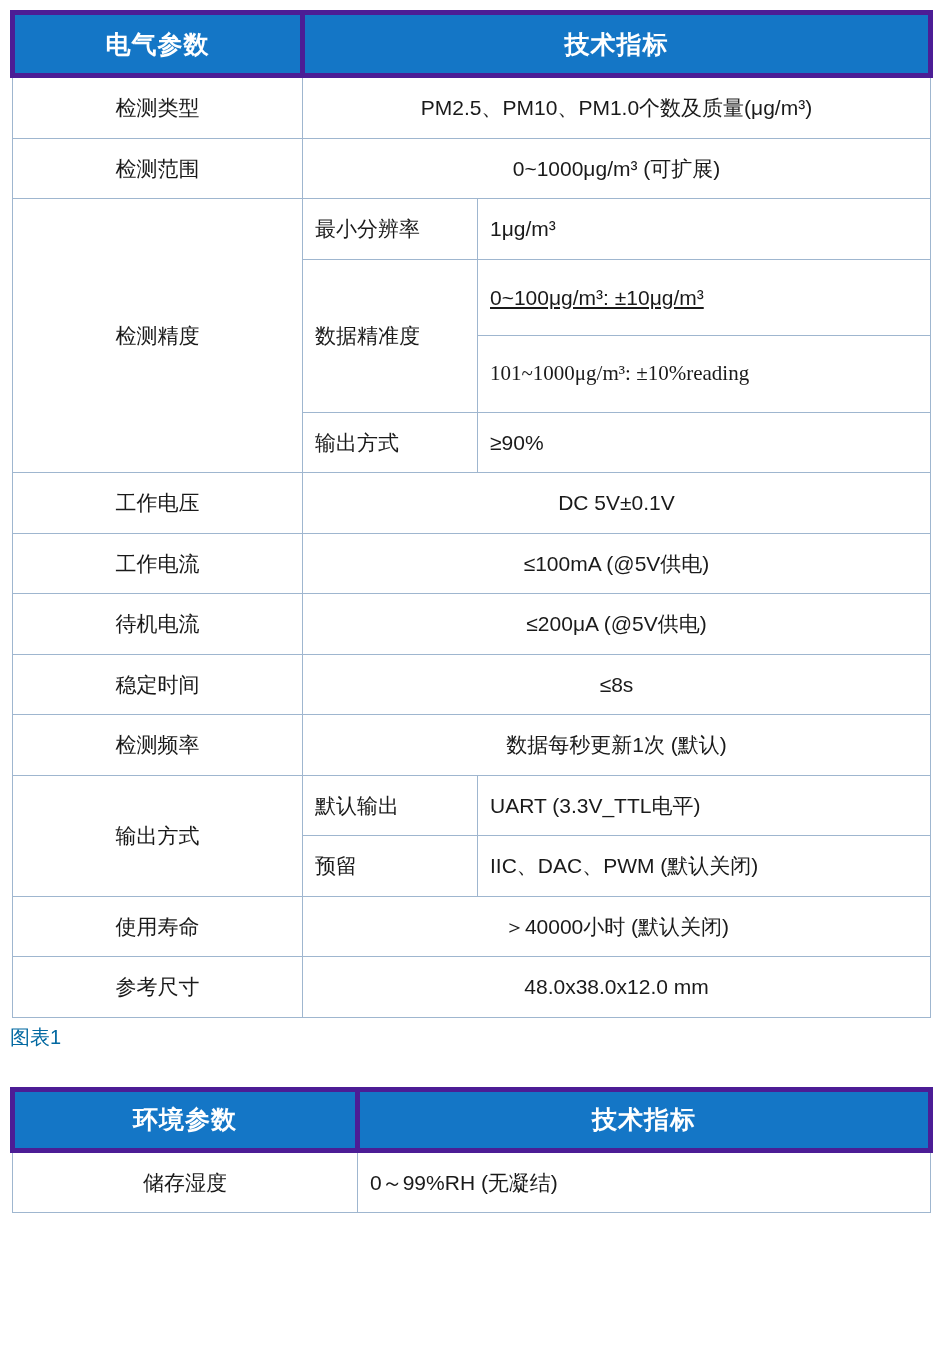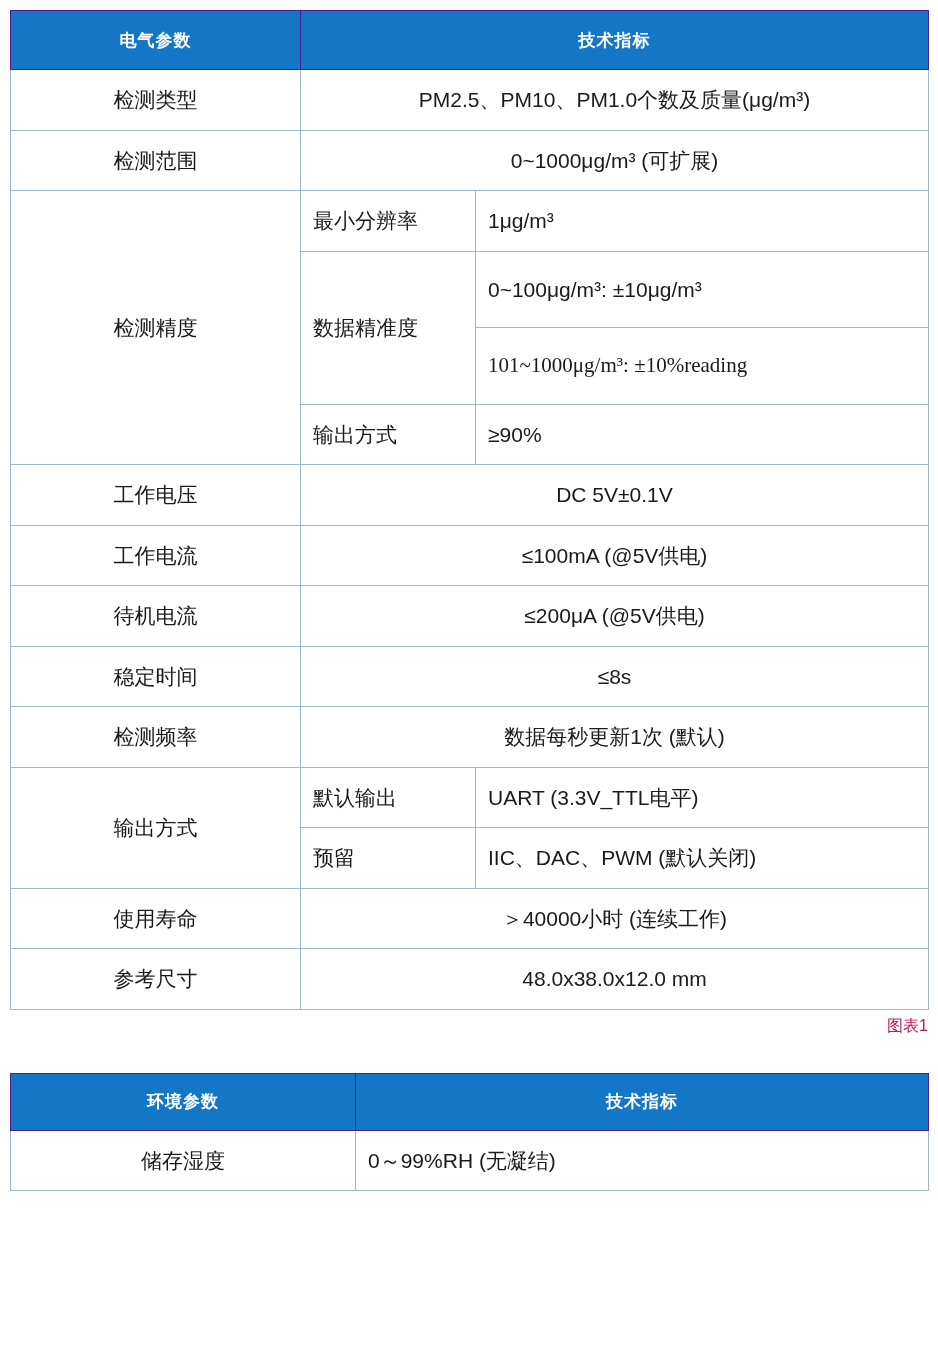--- a/index.html
+++ b/index.html
@@ -25,42 +25,42 @@
   }
   table.t1 { margin-top: 0px; }
   td, th {
     border: 1px solid #9fb6cf;
     padding: 0;
     vertical-align: middle;
   }
   thead th {
     background: #1476c6;
     color: #ffffff;
-    font-size: 17px;
+    font-size: 25px;
     font-weight: bold;
     height: 58px;
     letter-spacing: 1px;
-    border: 1px solid #4c1d95;
+    border: 5px solid #4c1d95;
   }
   .cell {
     font-size: 21px;
     line-height: 1.5;
     padding: 14px 12px;
     box-sizing: border-box;
   }
   .c-center { text-align: center; }
   .c-left { text-align: left; }
   td.label {
     text-align: center;
   }
   .caption {
     width: 918px;
-    text-align: right;
-    font-size: 16px;
-    color: #be185d;
+    text-align: left;
+    font-size: 20px;
+    color: #0369a1;
     margin: 6px 0 0 0;
     padding: 0;
   }
   .gap { height: 36px; }
   table.t2 { }
   table.t2 thead th { height: 56px; }
   table.t2 td.label { text-align: center; }
   table.t2 td.val { text-align: left; }
 </style>
 </head>
@@ -107,21 +107,21 @@
         </td>
         <td>
           <div class="cell c-left">1μg/m³</div>
         </td>
       </tr>
       <tr>
         <td rowspan="2">
           <div class="cell c-left">数据精准度</div>
         </td>
         <td>
-          <div class="cell c-left" style="padding-top:22px;padding-bottom:22px;">0~100μg/m³: ±10μg/m³</div>
+          <div class="cell c-left" style="padding-top:22px;padding-bottom:22px;text-decoration:underline;">0~100μg/m³: ±10μg/m³</div>
         </td>
       </tr>
       <tr>
         <td>
           <div class="cell c-left" style="padding-top:22px;padding-bottom:22px;font-family:Liberation Serif, serif;">101~1000μg/m³: ±10%reading</div>
         </td>
       </tr>
       <tr>
         <td>
           <div class="cell c-left">输出方式</div>
@@ -190,21 +190,21 @@
         <td>
           <div class="cell c-left">IIC、DAC、PWM (默认关闭)</div>
         </td>
       </tr>
 
       <tr>
         <td class="label">
           <div class="cell c-center">使用寿命</div>
         </td>
         <td colspan="2">
-          <div class="cell c-center">＞40000小时 (连续工作)</div>
+          <div class="cell c-center">＞40000小时 (默认关闭)</div>
         </td>
       </tr>
       <tr>
         <td class="label">
           <div class="cell c-center">参考尺寸</div>
         </td>
         <td colspan="2">
           <div class="cell c-center">48.0x38.0x12.0 mm</div>
         </td>
       </tr>

